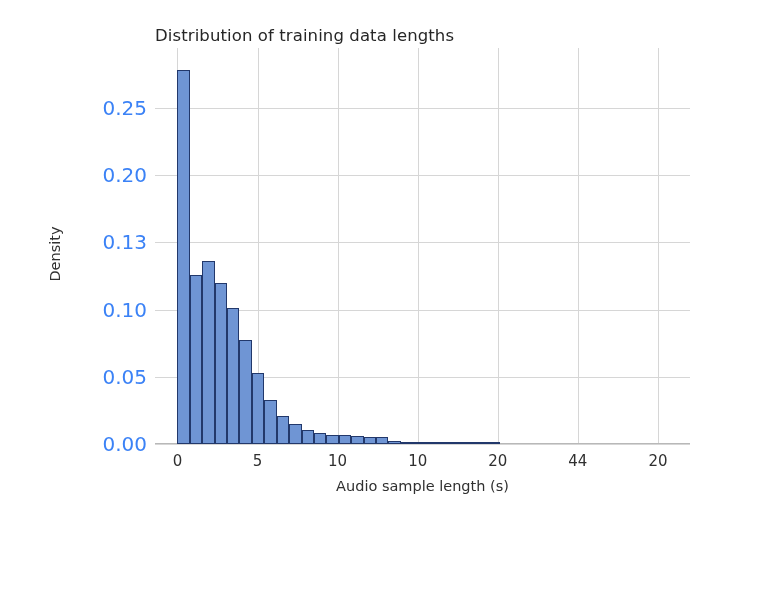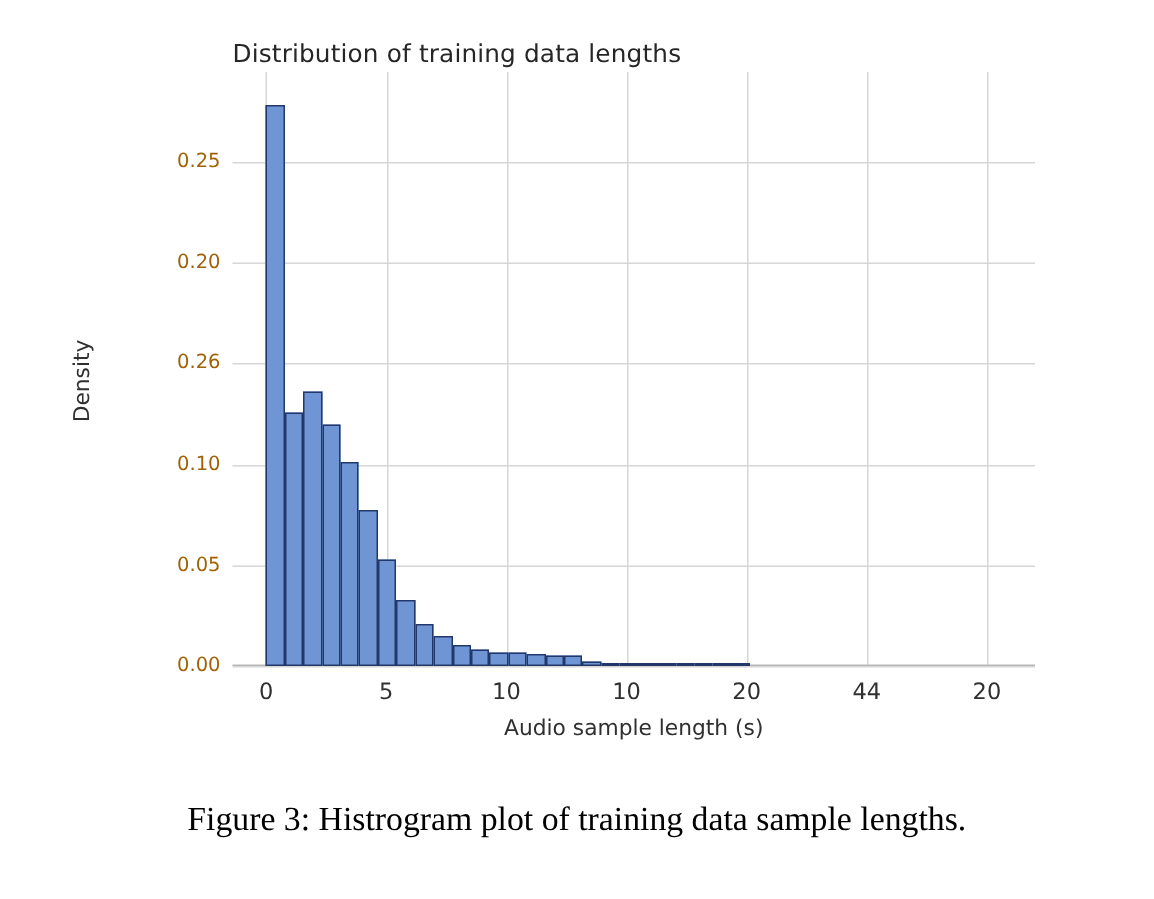--- a/index.html
+++ b/index.html
@@ -86,22 +86,22 @@
     bottom: 0;
     background: #6f95d4;
     border: 1px solid #22386b;
     box-sizing: border-box;
   }
 
   
   .ytick-label {
     position: absolute;
     right: 690px;      
-    font-size: 13px;
-    color: #a16207;
+    font-size: 20px;
+    color: #3b82f6;
     white-space: nowrap;
   }
   #ytick-layer {
     position: absolute;
     left: 0;
     top: 0;
     width: 769px;
     height: 510px;
   }
   .ytick-label {
@@ -220,33 +220,32 @@
           <div class="bar" style="left: 307.945px; width: 12.4139px; height: 0.6px; background: rgb(111, 149, 212); border-color: rgb(34, 56, 107);"></div>
           <div class="bar" style="left: 320.359px; width: 12.4139px; height: 0.6px; background: rgb(111, 149, 212); border-color: rgb(34, 56, 107);"></div>
           <div class="bar" style="left: 332.773px; width: 12.4139px; height: 0.6px; background: rgb(111, 149, 212); border-color: rgb(34, 56, 107);"></div>
         </div>
     </div>
 
     <div id="ytick-layer">
         <div class="ytick-label" style="top: 444px;">0.00</div>
         <div class="ytick-label" style="top: 376.767px;">0.05</div>
         <div class="ytick-label" style="top: 309.535px;">0.10</div>
-        <div class="ytick-label" style="top: 242.302px;">0.26</div>
+        <div class="ytick-label" style="top: 242.302px;">0.13</div>
         <div class="ytick-label" style="top: 175.07px;">0.20</div>
         <div class="ytick-label" style="top: 107.837px;">0.25</div>
       </div>
     <div id="xtick-layer">
         <div class="xtick-label" style="left: 177.425px;">0</div>
         <div class="xtick-label" style="left: 257.515px;">5</div>
         <div class="xtick-label" style="left: 337.605px;">10</div>
         <div class="xtick-label" style="left: 417.695px;">10</div>
         <div class="xtick-label" style="left: 497.784px;">20</div>
         <div class="xtick-label" style="left: 577.874px;">44</div>
         <div class="xtick-label" style="left: 657.964px;">20</div>
       </div>
 
     <div id="x-axis-label">Audio sample length (s)</div>
 
     <div id="y-axis-label">Density</div>
   </div>
 
-  <div id="caption">Figure 3: Histrogram plot of training data sample lengths.</div>
 </div>
 
 </body></html>

